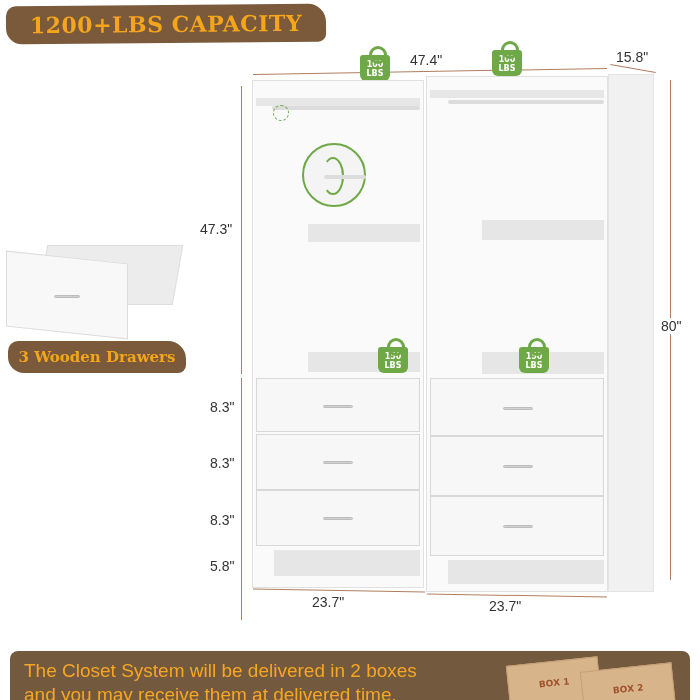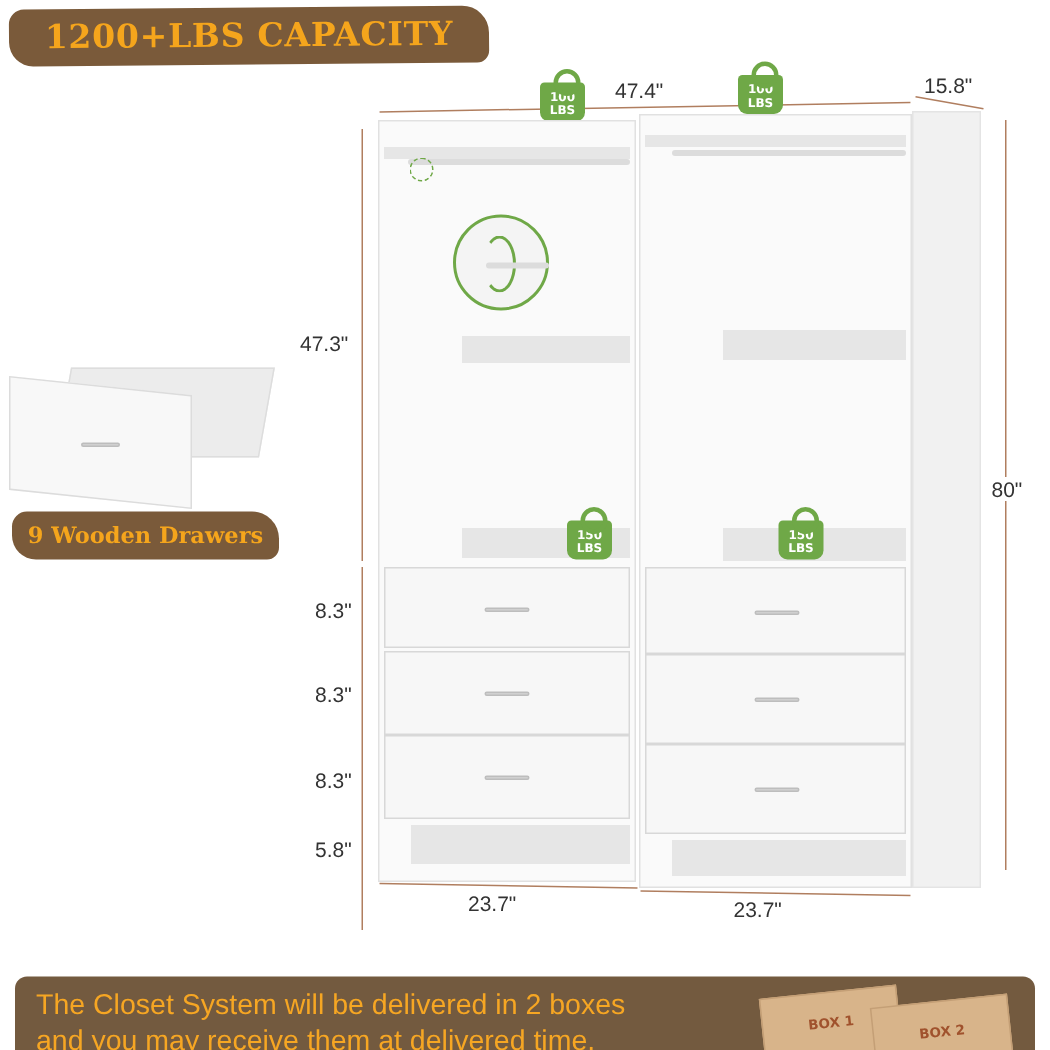--- a/index.html
+++ b/index.html
@@ -97,21 +97,21 @@
 <div class="abs dim" style="left:489px;top:598px;">23.7"</div>
 
 <div class="abs weight" style="left:378px;top:347px;"><span>150</span><br><span>LBS</span></div>
 <div class="abs weight" style="left:519px;top:347px;"><span>150</span><br><span>LBS</span></div>
 
 <div class="abs" style="left:6px;top:245px;width:172px;height:90px;">
   <div class="abs" style="left:36px;top:0;width:136px;height:60px;background:#ececec;border:1px solid #ddd;transform:skewX(-10deg);"></div>
   <div class="abs" style="left:0;top:12px;width:122px;height:76px;background:#f8f8f8;border:1px solid #dcdcdc;transform:skewY(6deg);"></div>
   <div class="abs handle" style="left:48px;top:50px;width:26px;"></div>
 </div>
-<div class="abs brush drawers-badge">9 Wooden Drawers</div>
+<div class="abs brush drawers-badge">3 Wooden Drawers</div>
 
 <div class="abs footer">
   <div class="abs footer-text">
     <div>The Closet System will be delivered in 2 boxes</div>
     <div>and you may receive them at delivered time.</div>
   </div>
   <div class="abs box" style="left:498px;top:10px;width:92px;height:46px;transform:rotate(-6deg);">
     <span class="abs box-label" style="left:30px;top:16px;">BOX 1</span>
   </div>
   <div class="abs box" style="left:572px;top:16px;width:92px;height:46px;transform:rotate(-6deg);">

